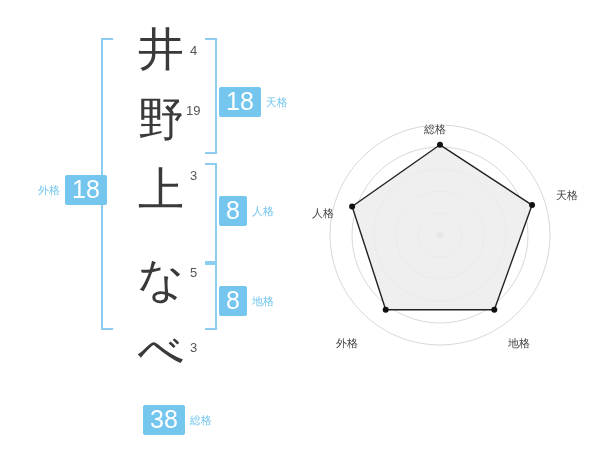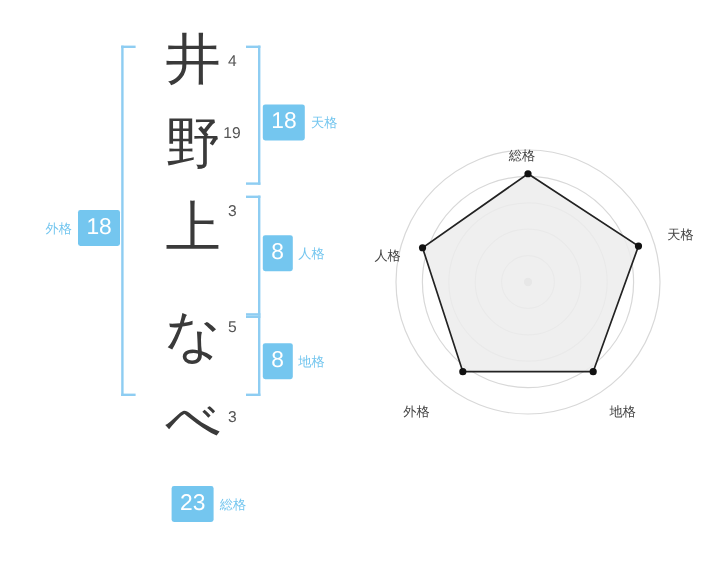--- a/index.html
+++ b/index.html
@@ -56,21 +56,21 @@
   }
 
   .kaku-badge {
     position: absolute;
     display: flex;
     align-items: center;
   }
   .kaku-num {
     background: #74c6ef;
     color: #ffffff;
-    font-size: 19px;
+    font-size: 25px;
     line-height: 19px;
     padding: 5px 7px 6px 7px;
     border-radius: 2px;
     font-family: "Liberation Sans", sans-serif;
   }
   .kaku-label {
     color: #74c6ef;
     font-size: 11px;
     margin-left: 5px;
     font-family: "DejaVu Sans", sans-serif;
@@ -137,21 +137,21 @@
     <span class="kaku-num">8</span>
     <span class="kaku-label">地格</span>
   </div>
 
   <div class="kaku-badge" style="left:38px; top:175px;">
     <span class="kaku-label-left">外格</span>
     <span class="kaku-num">18</span>
   </div>
 
   <div class="kaku-badge" style="left:143px; top:405px;">
-    <span class="kaku-num">23</span>
+    <span class="kaku-num">38</span>
     <span class="kaku-label">総格</span>
   </div>
 
   <svg id="radar" width="250" height="250" viewBox="0 0 250 250">
     <g id="radar-rings">
         <circle cx="125" cy="125" r="22" fill="none" stroke="#d8d8d8" stroke-width="1"></circle>
         <circle cx="125" cy="125" r="44" fill="none" stroke="#d8d8d8" stroke-width="1"></circle>
         <circle cx="125" cy="125" r="66" fill="none" stroke="#d8d8d8" stroke-width="1"></circle>
         <circle cx="125" cy="125" r="88" fill="none" stroke="#d8d8d8" stroke-width="1"></circle>
         <circle cx="125" cy="125" r="110" fill="none" stroke="#d8d8d8" stroke-width="1"></circle>

